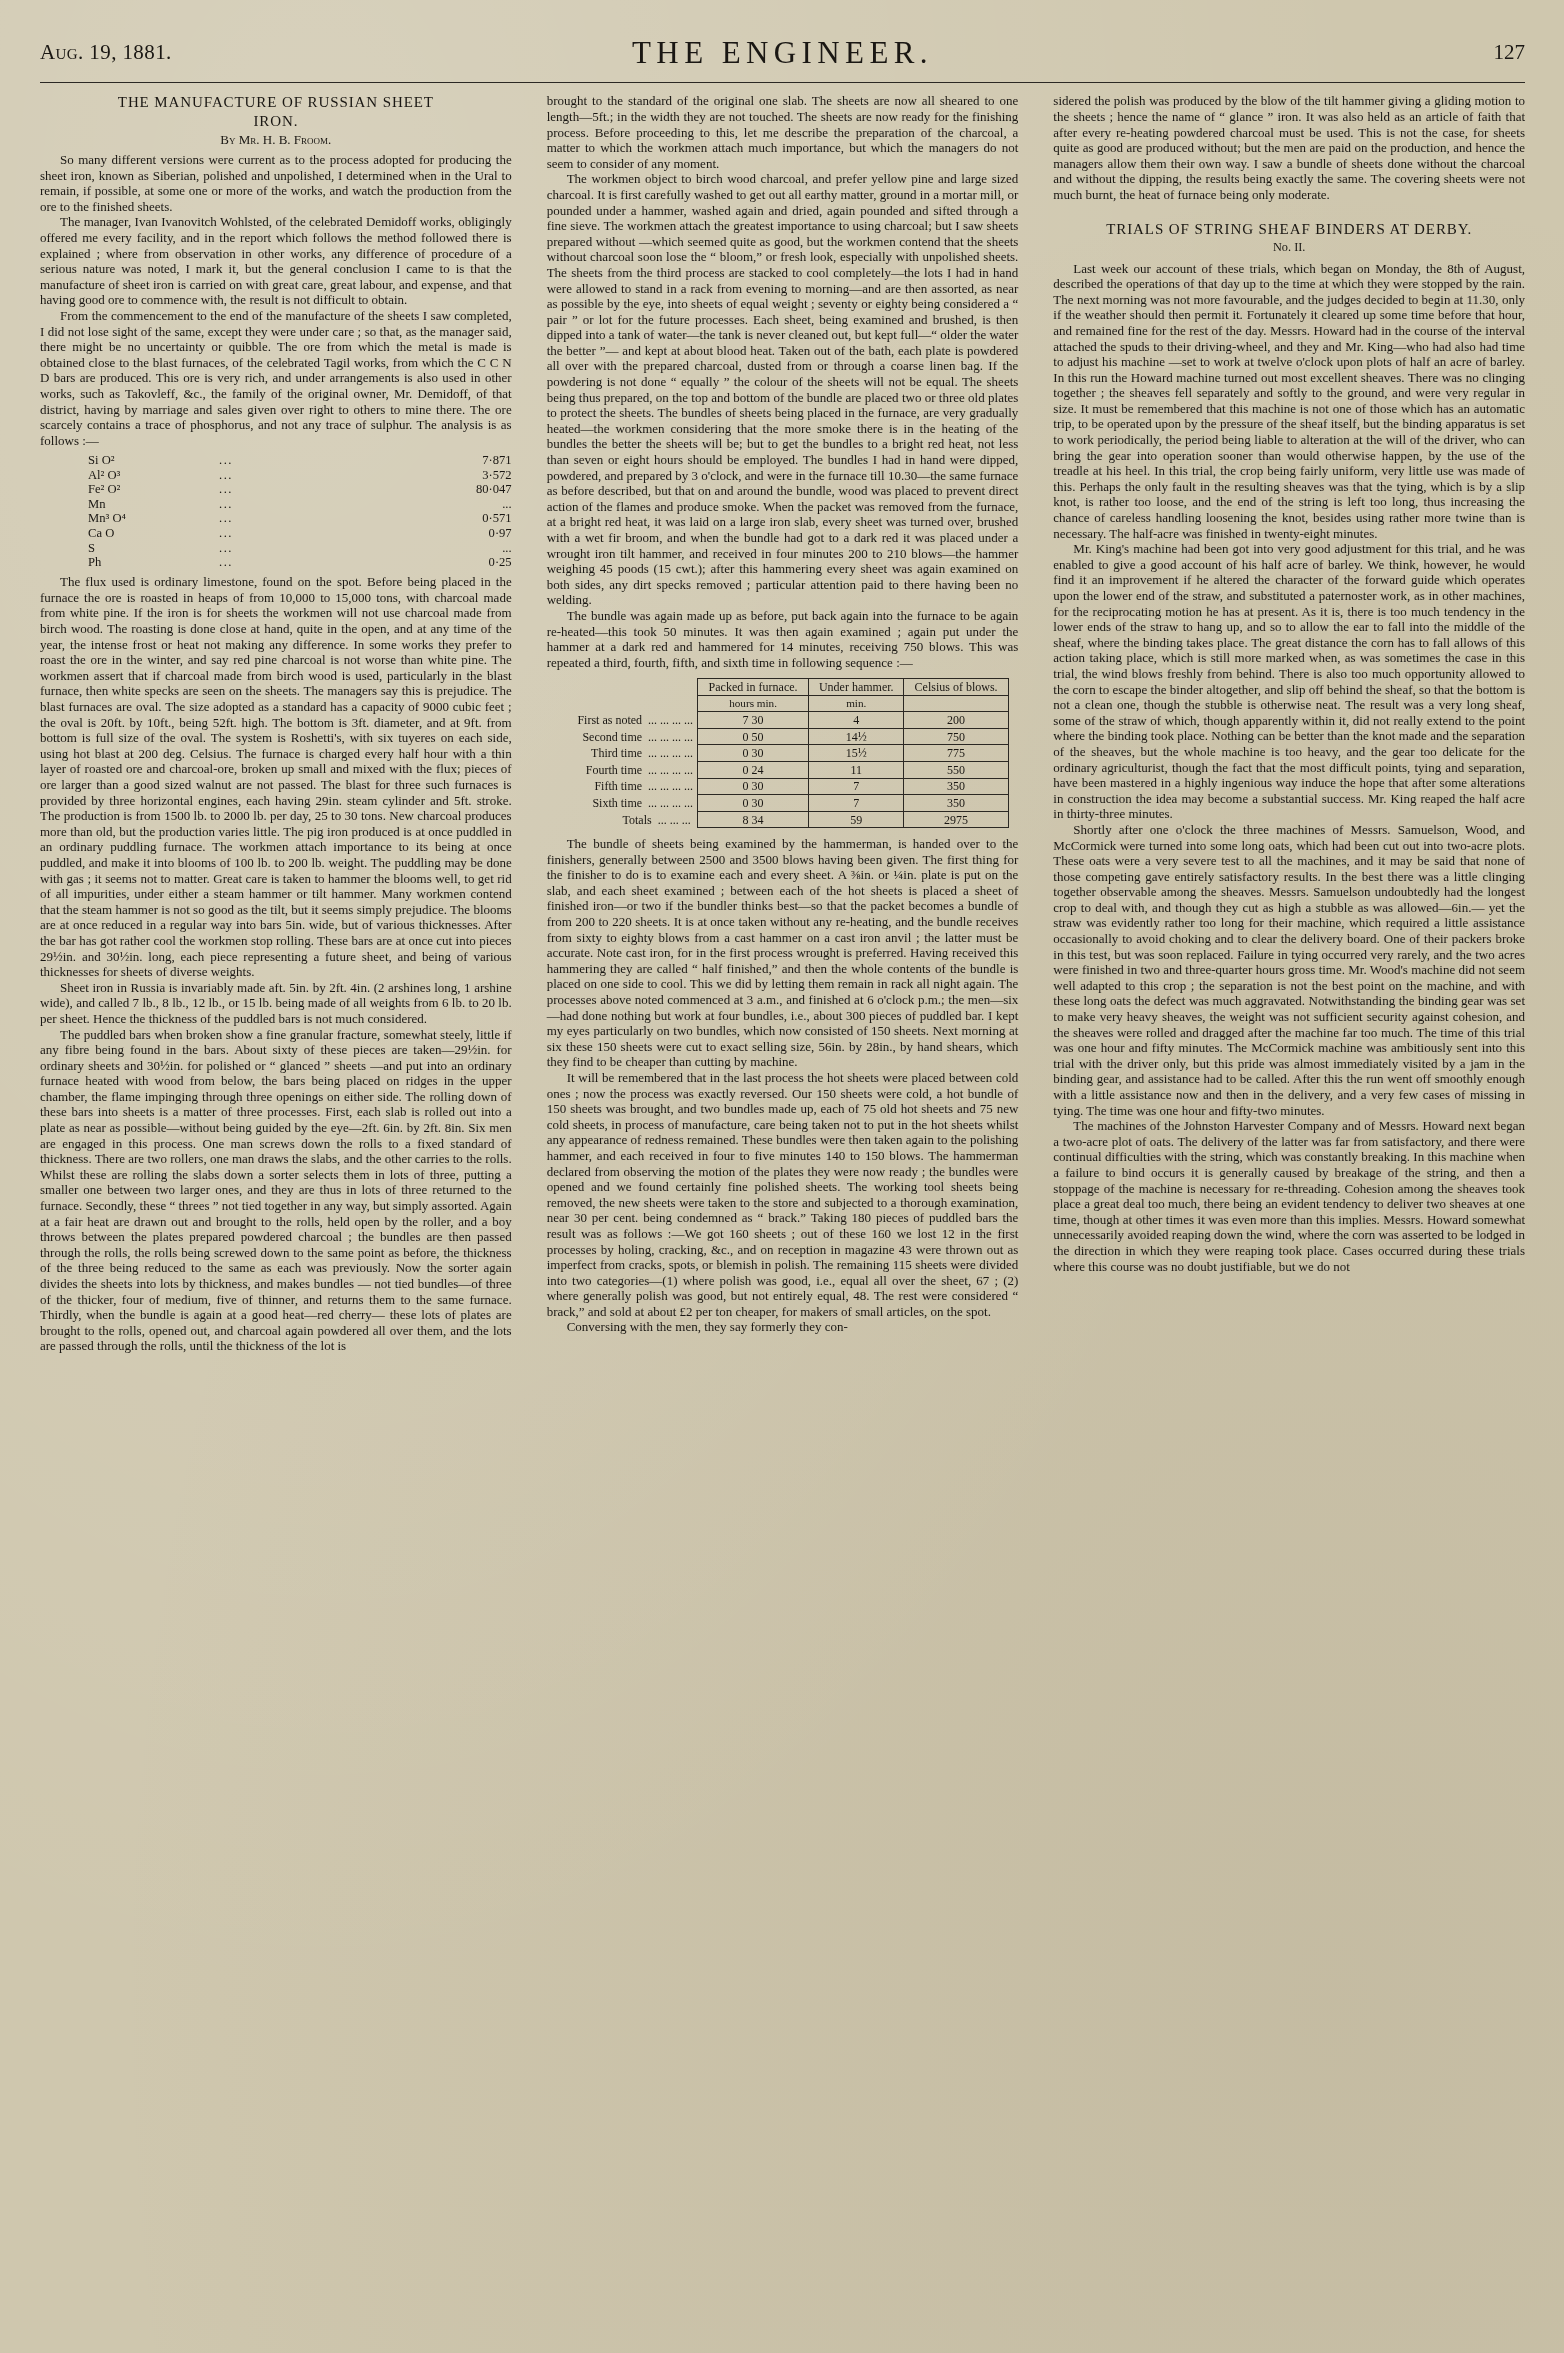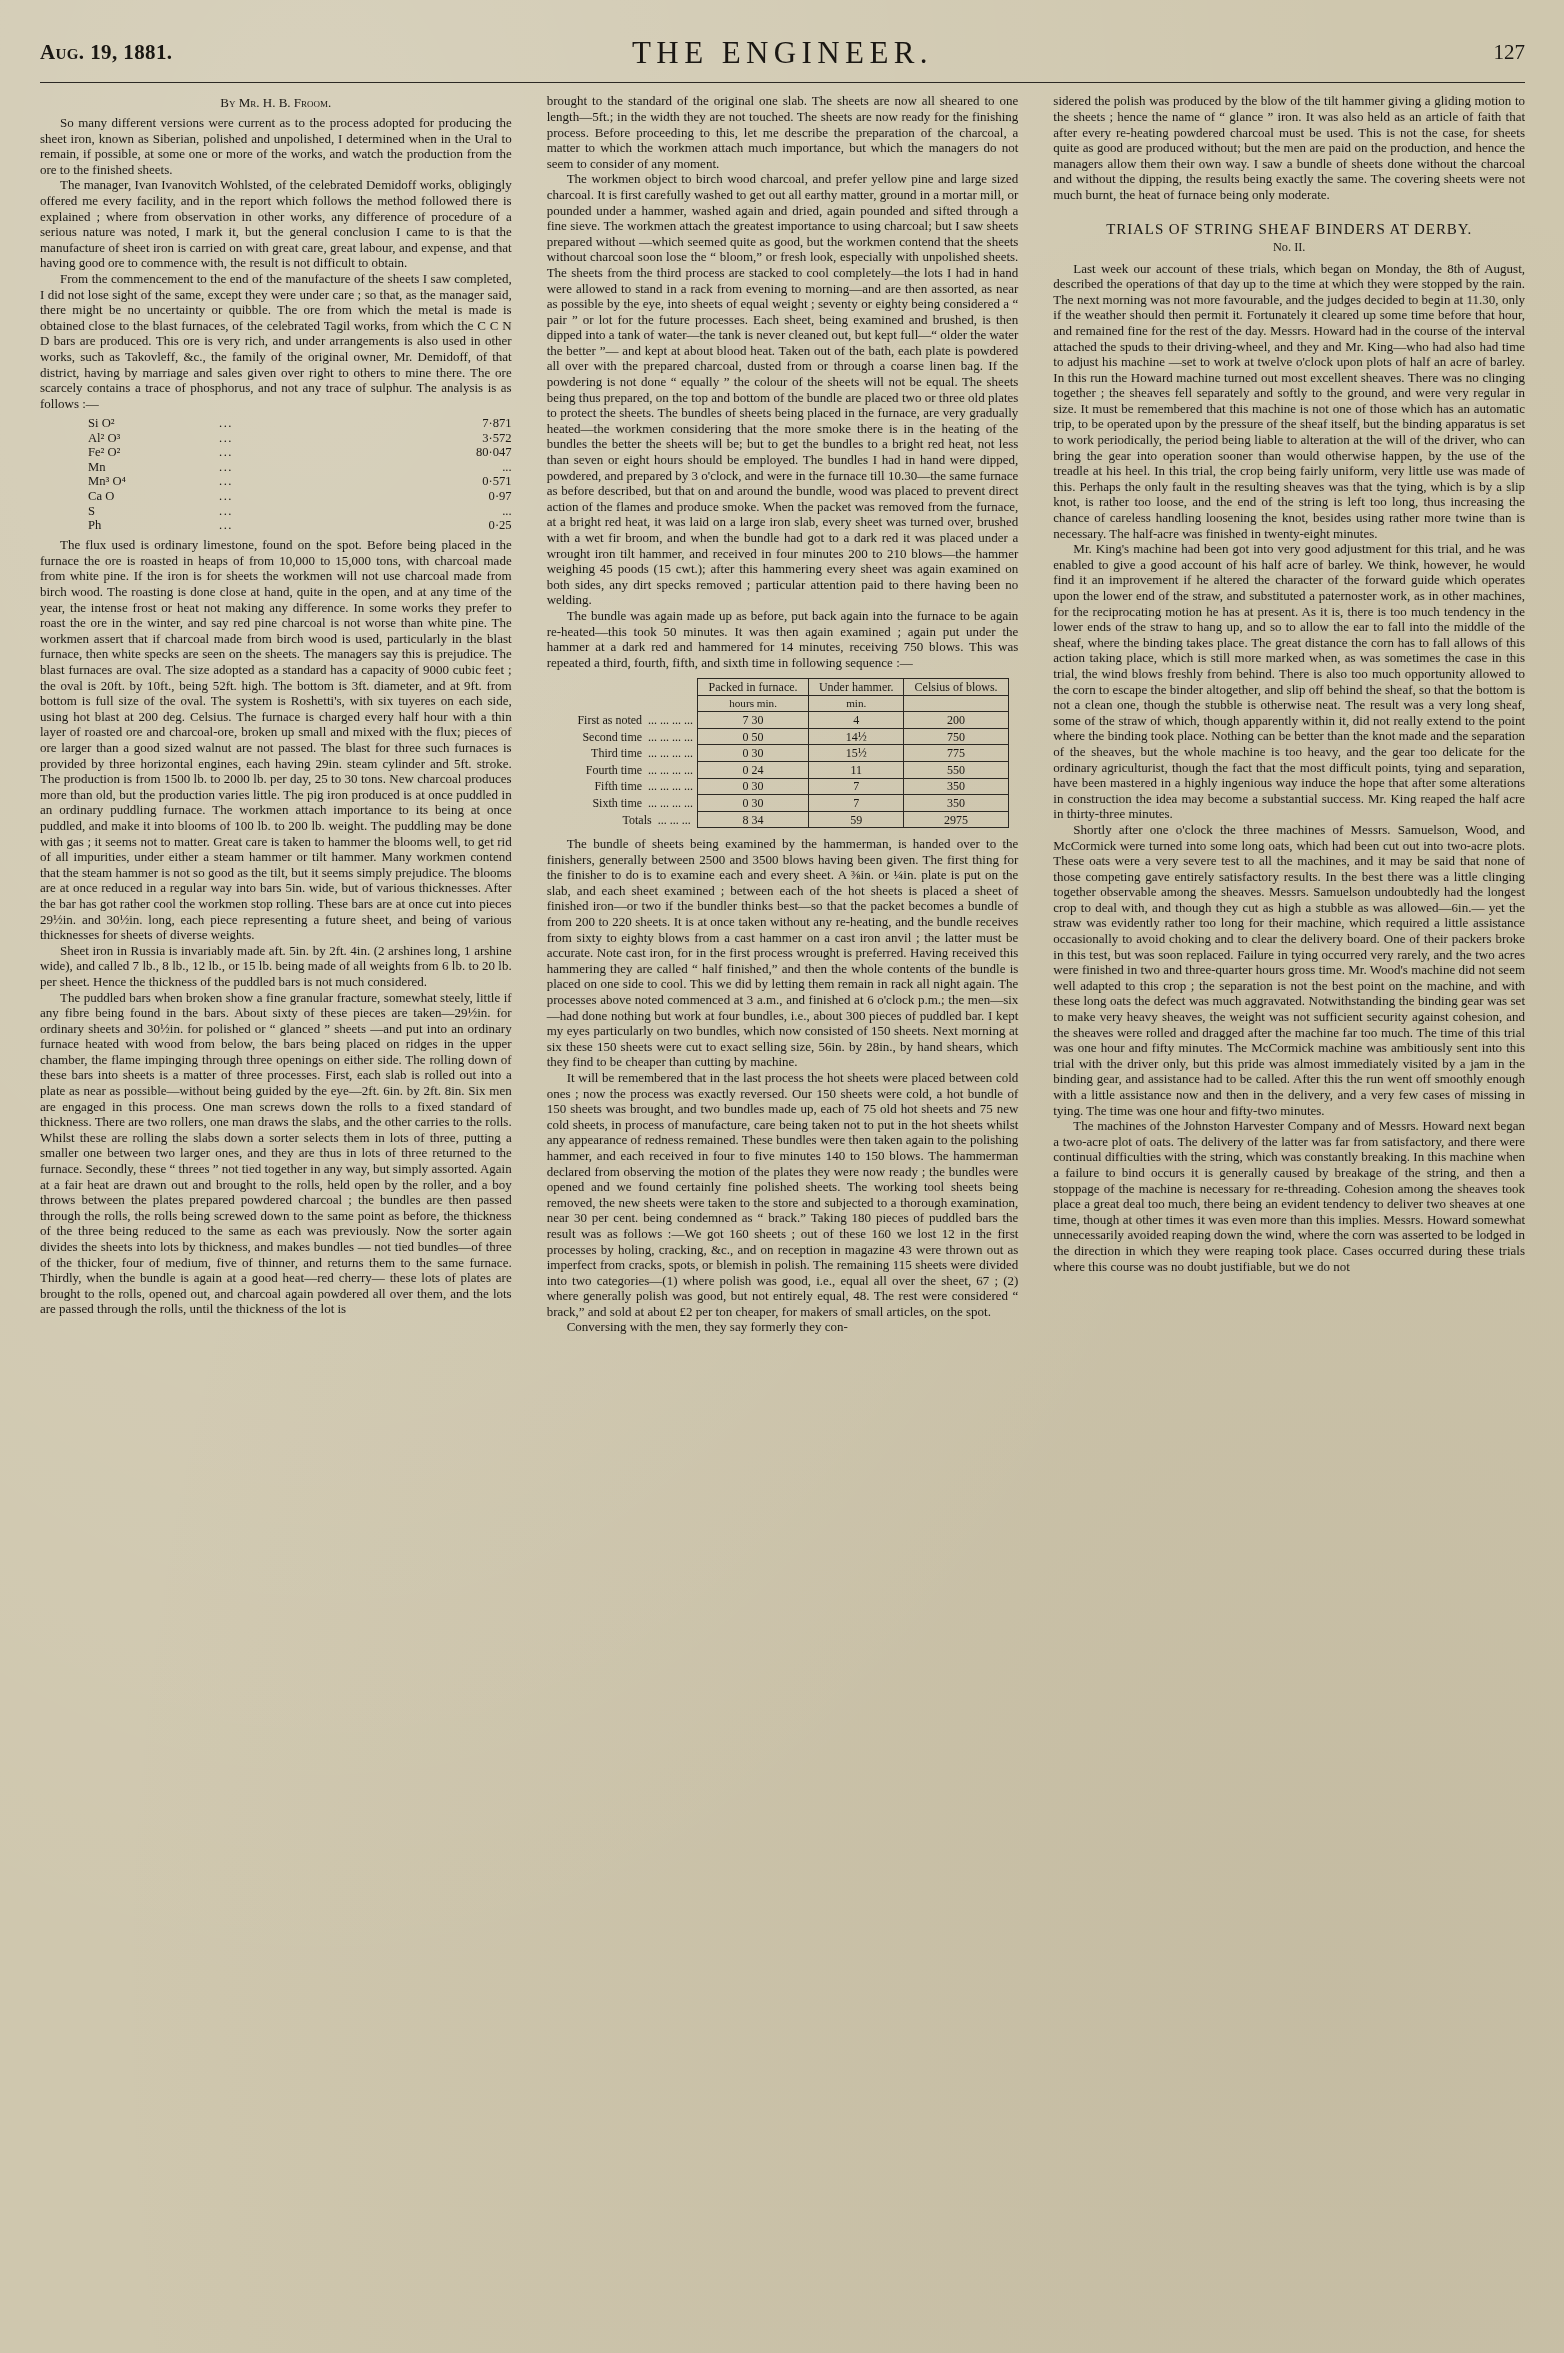--- a/index.html
+++ b/index.html
@@ -99,21 +99,21 @@
     text-align: center;
     font-size: 13px;
     margin: 1.5px 0 4.6px 0;
     font-variant: small-caps;
   }
   .subno {
     text-align: center;
     font-size: 12.3px;
     margin: 0.8px 0 5.4px 0;
   }
-  .smallcaps { font-variant: small-caps; font-weight: bold; }
+  .smallcaps { font-variant: small-caps; }
   
   .analysis {
     margin: 4.6px 0 4.6px 0;
     font-size: 12.6px;
     line-height: 14.6px;
     width: 100%;
     border-collapse: collapse;
   }
   .analysis td { padding: 0; vertical-align: bottom; }
   .analysis td.lab { width: 131px; padding-left: 48px; white-space: nowrap; }
@@ -149,20 +149,24 @@
     <div class="runhead">
       <div class="date smallcaps">Aug. 19, 1881.</div>
       <div class="title">THE ENGINEER.</div>
       <div class="pageno">127</div>
     </div>
     <div class="rule"></div>
 
     <div class="cols">
 
       <div class="col left">
+        <h2 class="art">
+          <span>THE MANUFACTURE OF RUSSIAN SHEET</span><br>
+          <span>IRON.</span>
+        </h2>
         <div class="byline">By Mr. H. B. Froom.</div>
 
         <p>So many different versions were current as to the process adopted for producing the sheet iron, known as Siberian, polished and unpolished, I determined when in the Ural to remain, if possible, at some one or more of the works, and watch the production from the ore to the finished sheets.</p>
         <p>The manager, Ivan Ivanovitch Wohlsted, of the celebrated Demidoff works, obligingly offered me every facility, and in the report which follows the method followed there is explained ; where from observation in other works, any difference of procedure of a serious nature was noted, I mark it, but the general conclusion I came to is that the manufacture of sheet iron is carried on with great care, great labour, and expense, and that having good ore to commence with, the result is not difficult to obtain.</p>
         <p>From the commencement to the end of the manufacture of the sheets I saw completed, I did not lose sight of the same, except they were under care ; so that, as the manager said, there might be no uncertainty or quibble. The ore from which the metal is made is obtained close to the blast furnaces, of the celebrated Tagil works, from which the C C N D bars are produced. This ore is very rich, and under arrangements is also used in other works, such as Takovleff, &amp;c., the family of the original owner, Mr. Demidoff, of that district, having by marriage and sales given over right to others to mine there. The ore scarcely contains a trace of phosphorus, and not any trace of sulphur. The analysis is as follows :—</p>
 
         <table class="analysis">
           <tbody>
               <tr>
             <td class="lab">Si O²</td>

